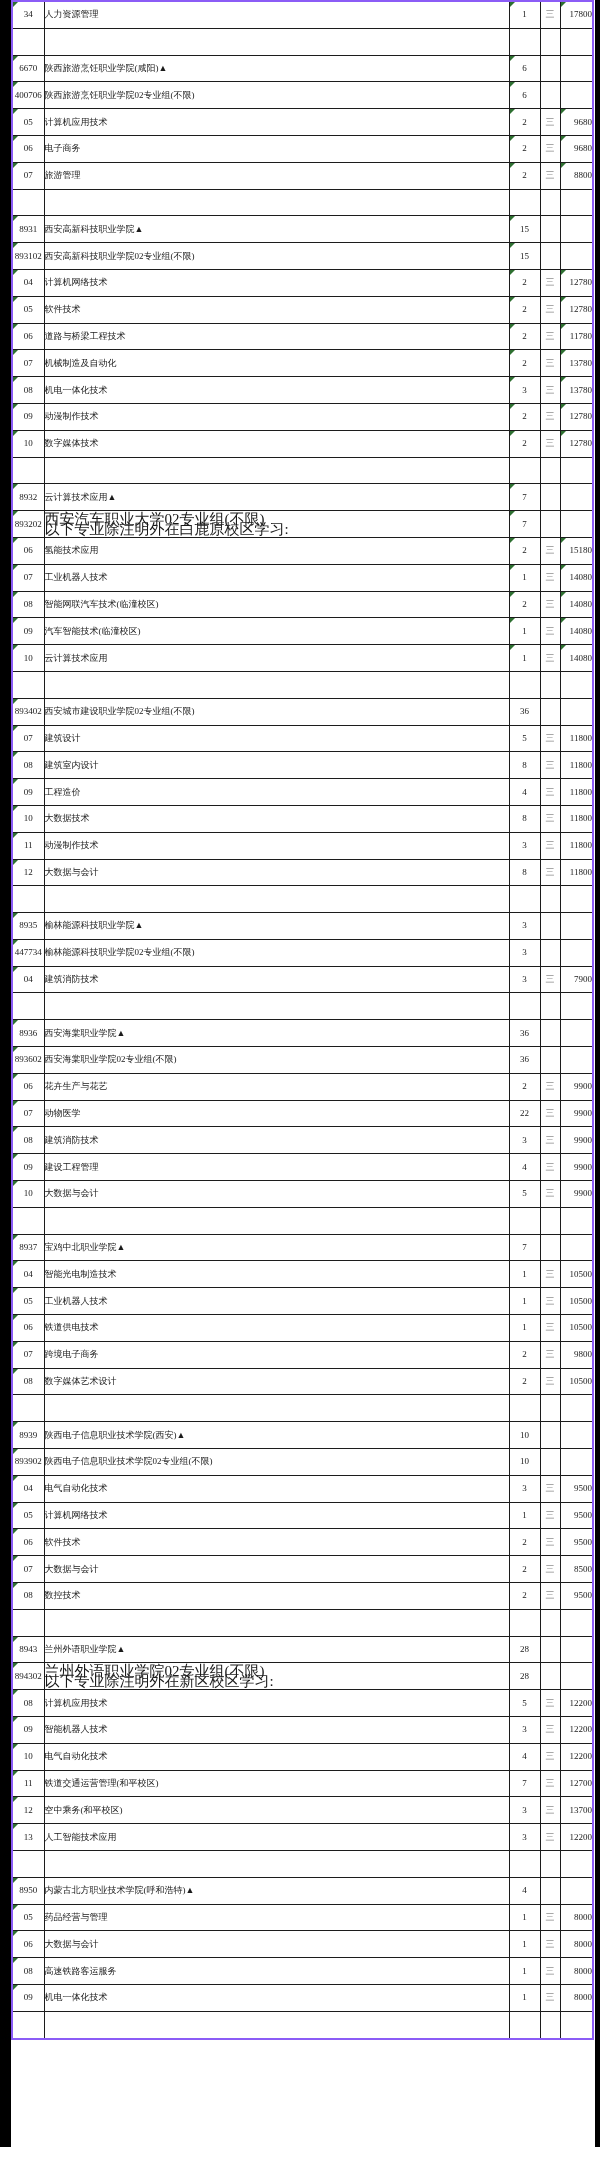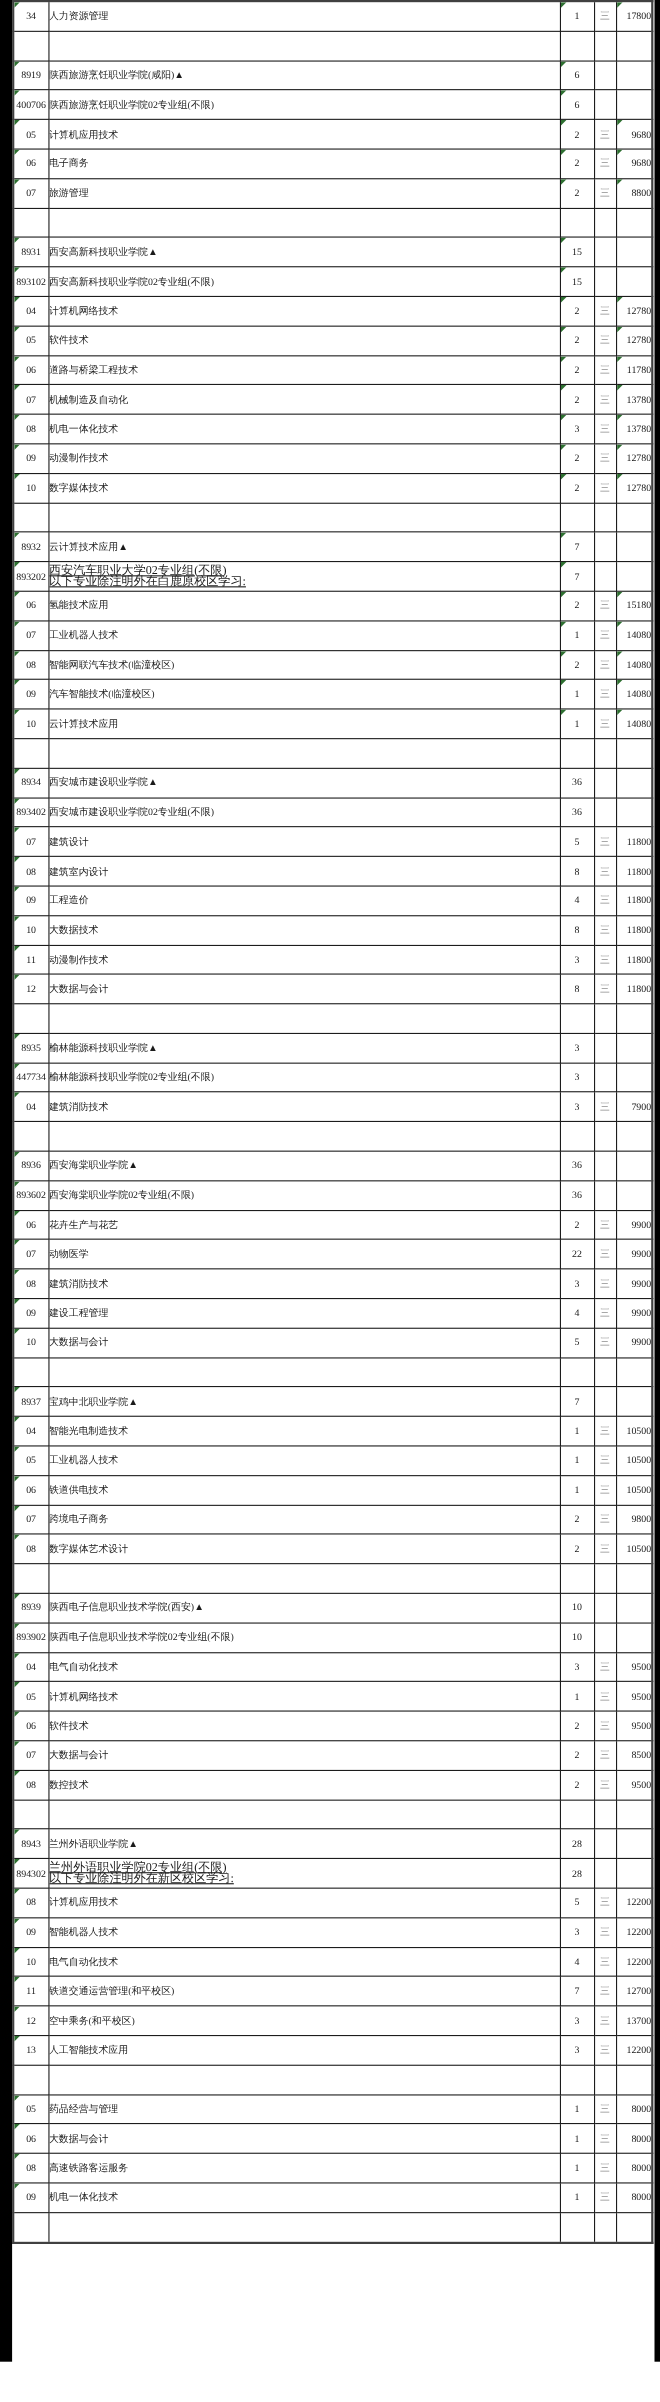--- a/index.html
+++ b/index.html
@@ -12,35 +12,35 @@
     color:#1a1a1a;
   }
   .edge{position:absolute;top:0;background:#000000;}
   .edge-left{left:0;width:11px;height:2147px;}
   .edge-right{right:0;width:5px;height:2147px;}
   table.plan{
     position:absolute;left:11px;top:0;
     width:581px;
     border-collapse:collapse;
     table-layout:fixed;
-    border:2px solid #404040;
+    border:2px solid #8b5cf6;
   }
   table.plan td{
     border:1px solid #1c1c1c;
     height:25.8px;
     padding:0;
     position:relative;
     overflow:hidden;
     vertical-align:middle;
     font-size:9px;
     line-height:11px;
   }
   td.code,td.count,td.level{text-align:center;}
   td.name{text-align:left;padding-left:4px;font-size:10px;}
-  td.name.two-line{font-size:11px;line-height:10.5px;text-decoration:underline;}
+  td.name.two-line{font-size:15px;line-height:10.5px;}
   td.fee{text-align:right;padding-right:3px;}
   td.level{color:#8f8f8f;}
   .corner{
     position:absolute;top:0;left:0;
     width:0;height:0;
     border-top:5px solid #2e7031;
     border-right:5px solid transparent;
   }
 </style>
 </head>
@@ -66,21 +66,21 @@
           <td class="fee"><span class="corner"></span><span>17800</span></td>
         </tr>
         <tr>
           <td class="code"></td>
           <td class="name"></td>
           <td class="count"></td>
           <td class="level"></td>
           <td class="fee"></td>
         </tr>
         <tr>
-          <td class="code"><span class="corner"></span><span>8919</span></td>
+          <td class="code"><span class="corner"></span><span>6670</span></td>
           <td class="name"><span>陕西旅游烹饪职业学院(咸阳)▲</span></td>
           <td class="count"><span class="corner"></span><span>6</span></td>
           <td class="level"></td>
           <td class="fee"></td>
         </tr>
         <tr>
           <td class="code"><span class="corner"></span><span>400706</span></td>
           <td class="name"><span>陕西旅游烹饪职业学院02专业组(不限)</span></td>
           <td class="count"><span class="corner"></span><span>6</span></td>
           <td class="level"></td>
@@ -237,27 +237,20 @@
           <td class="fee"><span class="corner"></span><span>14080</span></td>
         </tr>
         <tr>
           <td class="code"></td>
           <td class="name"></td>
           <td class="count"></td>
           <td class="level"></td>
           <td class="fee"></td>
         </tr>
         <tr>
-          <td class="code"><span class="corner"></span><span>8934</span></td>
-          <td class="name"><span>西安城市建设职业学院▲</span></td>
-          <td class="count"><span>36</span></td>
-          <td class="level"></td>
-          <td class="fee"></td>
-        </tr>
-        <tr>
           <td class="code"><span class="corner"></span><span>893402</span></td>
           <td class="name"><span>西安城市建设职业学院02专业组(不限)</span></td>
           <td class="count"><span>36</span></td>
           <td class="level"></td>
           <td class="fee"></td>
         </tr>
         <tr>
           <td class="code"><span class="corner"></span><span>07</span></td>
           <td class="name"><span>建筑设计</span></td>
           <td class="count"><span>5</span></td>
@@ -555,20 +548,27 @@
           <td class="fee"><span>12200</span></td>
         </tr>
         <tr>
           <td class="code"></td>
           <td class="name"></td>
           <td class="count"></td>
           <td class="level"></td>
           <td class="fee"></td>
         </tr>
         <tr>
+          <td class="code"><span class="corner"></span><span>8950</span></td>
+          <td class="name"><span>内蒙古北方职业技术学院(呼和浩特)▲</span></td>
+          <td class="count"><span>4</span></td>
+          <td class="level"></td>
+          <td class="fee"></td>
+        </tr>
+        <tr>
           <td class="code"><span class="corner"></span><span>05</span></td>
           <td class="name"><span>药品经营与管理</span></td>
           <td class="count"><span>1</span></td>
           <td class="level"><span>三</span></td>
           <td class="fee"><span>8000</span></td>
         </tr>
         <tr>
           <td class="code"><span class="corner"></span><span>06</span></td>
           <td class="name"><span>大数据与会计</span></td>
           <td class="count"><span>1</span></td>

